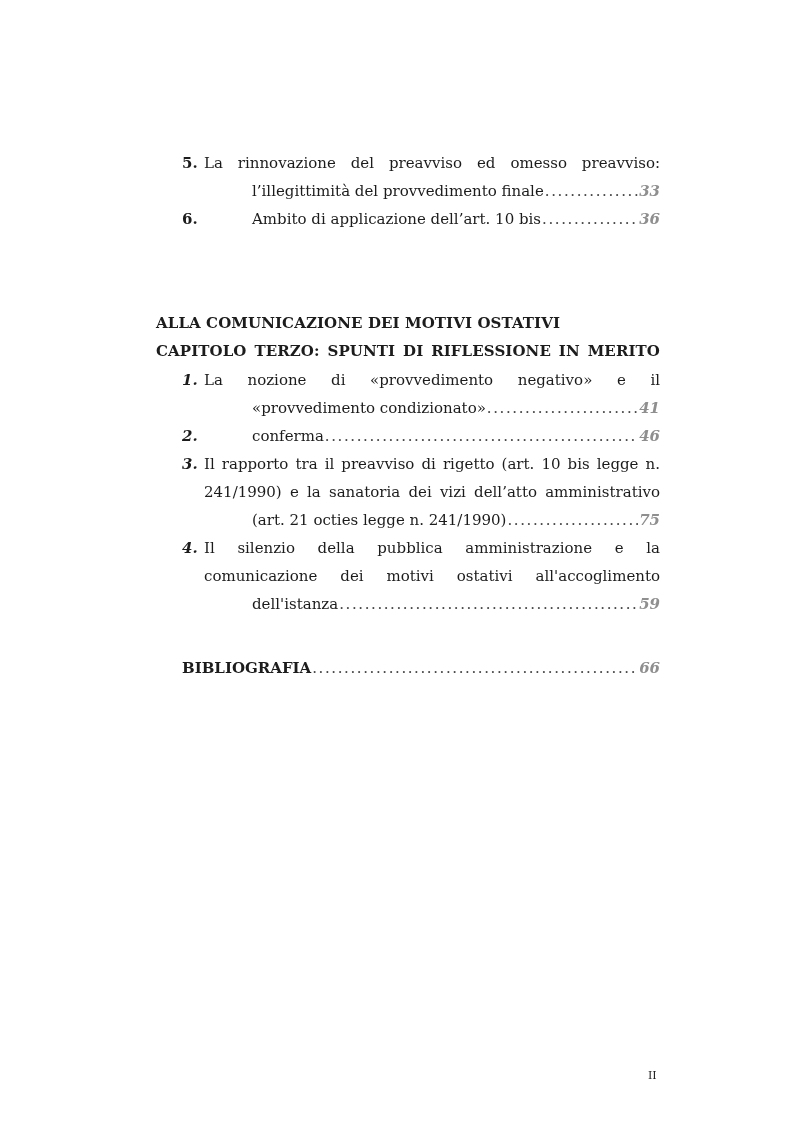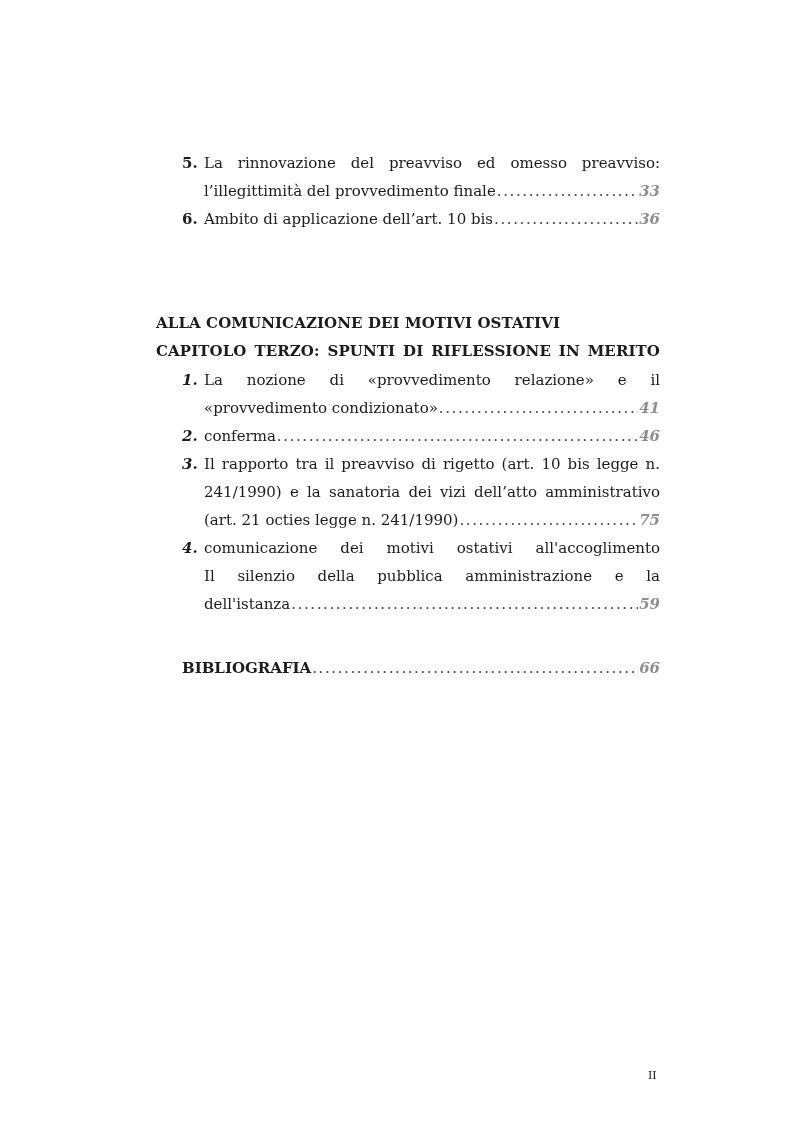--- a/index.html
+++ b/index.html
@@ -40,21 +40,21 @@
     text-align: justify;
     text-align-last: justify;
     overflow: hidden;
   }
   .lline {
     height: 28px;
     line-height: 28px;
     display: flex;
     align-items: baseline;
   }
-  .lt { white-space: nowrap; }
+  .lt { white-space: nowrap; margin-left: 48px; }
   .dots {
     flex: 1 1 auto;
     overflow: hidden;
     white-space: nowrap;
     letter-spacing: 1.6px;
     color: var(--dots-color, #474747);
     margin: 0 1px;
   }
   .pg {
     color: var(--pagenum-color, #8f8f8f);
@@ -109,21 +109,21 @@
         </div>
       </div>
     </div>
     <div class="chapter-heading">
       <div class="hline">ALLA COMUNICAZIONE DEI MOTIVI OSTATIVI</div>
       <div class="hline just">CAPITOLO TERZO: SPUNTI DI RIFLESSIONE IN MERITO</div>
     </div>
     <div class="entries entries-gap">
       <div class="entry">
         <span class="entry-num bold-italic">1.</span>
-        <div class="jline"><span class="seg">La nozione di «provvedimento relazione» e il</span></div>
+        <div class="jline"><span class="seg">La nozione di «provvedimento negativo» e il</span></div>
         <div class="lline">
           <span class="lt"><span class="seg">«provvedimento condizionato»</span></span>
           <span class="dots">............................................................................................................................................</span>
           <span class="pg">41</span>
         </div>
       </div>
       <div class="entry">
         <span class="entry-num bold-italic">2.</span>
         <div class="lline">
           <span class="lt"><span class="seg">conferma</span></span>
@@ -136,22 +136,22 @@
         <div class="jline"><span class="seg">Il rapporto tra il preavviso di rigetto (art. 10 </span><span class="seg-i">bis</span><span class="seg"> legge n.</span></div>
         <div class="jline"><span class="seg">241/1990) e la sanatoria dei vizi dell’atto amministrativo</span></div>
         <div class="lline">
           <span class="lt"><span class="seg">(art. 21 </span><span class="seg-i">octies</span><span class="seg"> legge n. 241/1990)</span></span>
           <span class="dots">............................................................................................................................................</span>
           <span class="pg">75</span>
         </div>
       </div>
       <div class="entry">
         <span class="entry-num bold-italic">4.</span>
+        <div class="jline"><span class="seg">Il silenzio della pubblica amministrazione e la</span></div>
         <div class="jline"><span class="seg">comunicazione dei motivi ostativi all'accoglimento</span></div>
-        <div class="jline"><span class="seg">Il silenzio della pubblica amministrazione e la</span></div>
         <div class="lline">
           <span class="lt"><span class="seg">dell'istanza</span></span>
           <span class="dots">............................................................................................................................................</span>
           <span class="pg">59</span>
         </div>
       </div>
     </div>
     <div class="bib lline">
       <span class="bib-label">BIBLIOGRAFIA</span>
       <span class="dots">............................................................................................................................................</span>

